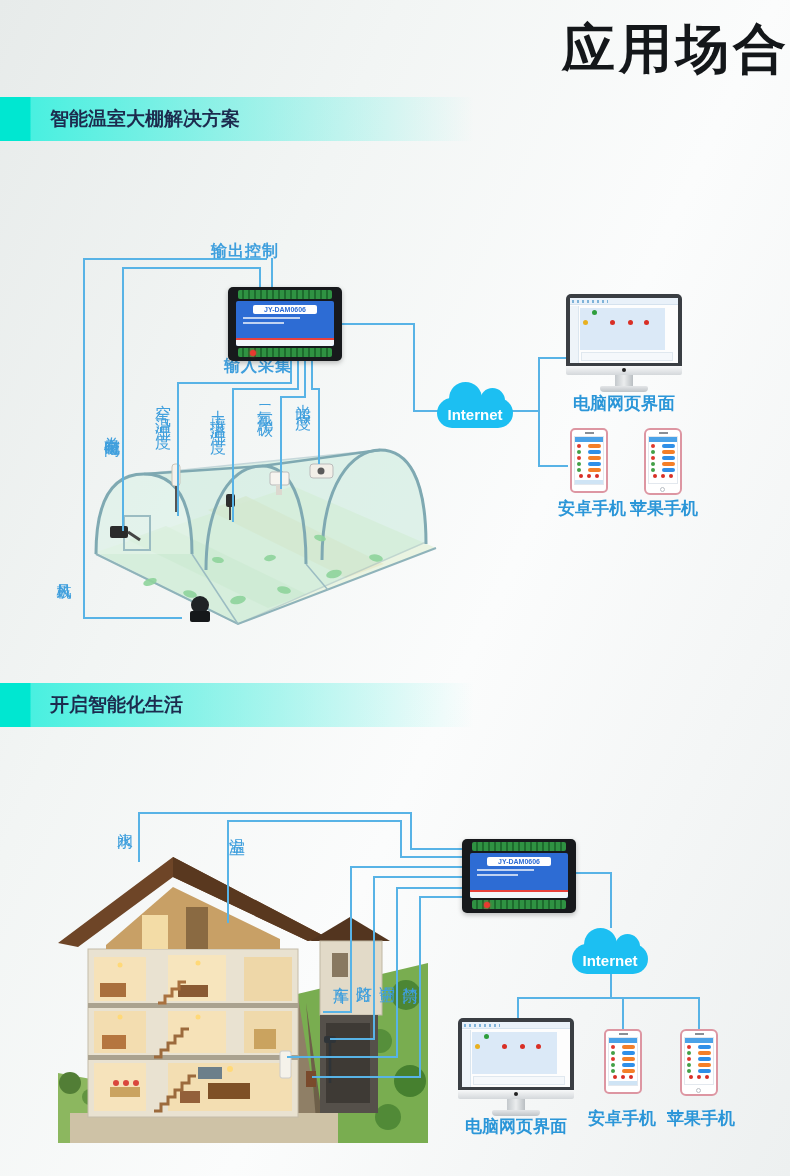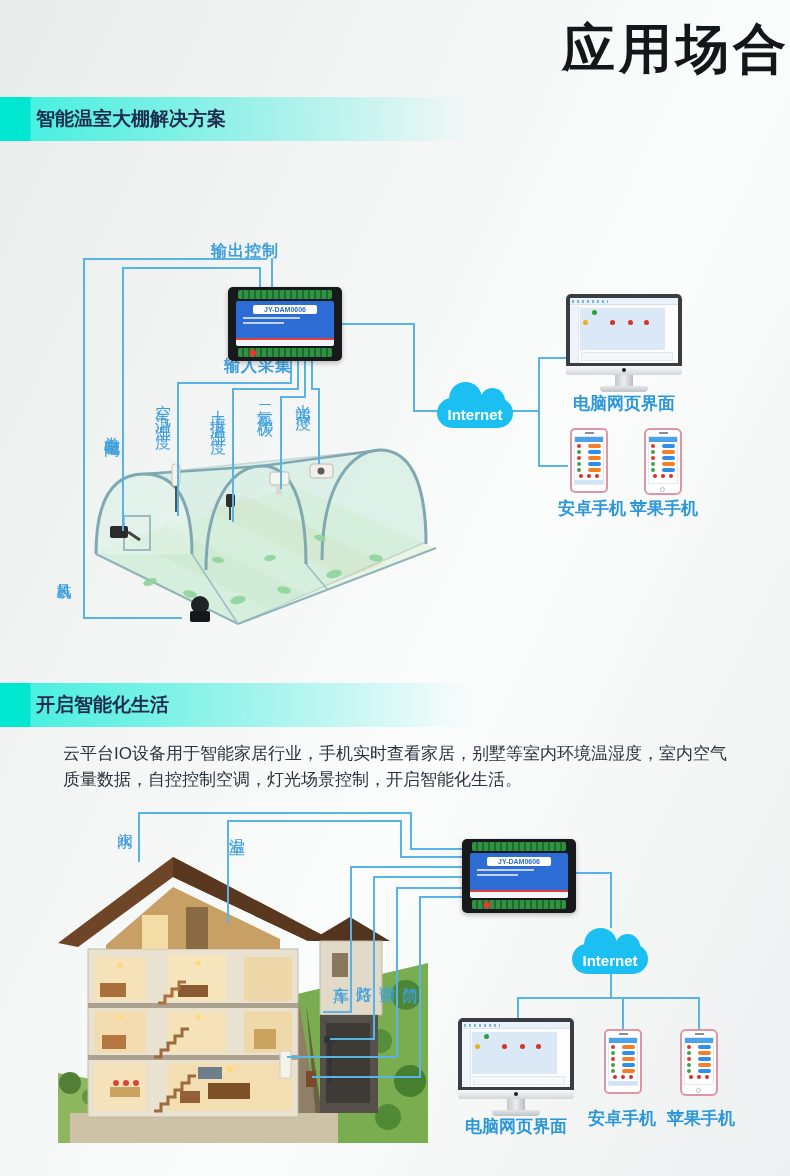--- a/index.html
+++ b/index.html
@@ -7,21 +7,21 @@
   --label:#3f9fdd; --line:#58b3e6; --cloud:#1cbff2; --caption:#2b96d8; --panel:#2d6cd4;
 }
 *{margin:0;padding:0;box-sizing:border-box;}
 body{width:790px;font-family:"Liberation Sans","DejaVu Sans",sans-serif;}
 .page{position:relative;width:790px;height:1176px;overflow:hidden;
   background:linear-gradient(115deg,#e7ebea 0%,#f2f5f4 30%,#fbfcfc 58%,#edf0f0 100%);}
 .title{position:absolute;top:14px;left:0;width:100%;text-align:right;
   font-size:53px;font-weight:bold;color:#14171a;letter-spacing:4px;}
 .secbar{position:absolute;left:0;width:100%;height:44px;
   background:linear-gradient(90deg,var(--teal) 0,var(--teal) 30px,var(--teal2) 31px,rgba(230,250,248,0) 60%);}
-.secbar span{display:block;padding-left:36px;line-height:44px;font-size:19px;font-weight:bold;color:var(--heading);}
+.secbar span{display:block;padding-left:50px;line-height:44px;font-size:19px;font-weight:bold;color:var(--heading);}
 .desc{position:absolute;left:63px;width:672px;font-size:17px;line-height:26px;color:var(--text);}
 .diagram{position:absolute;left:0;width:706px;}
 
 .ln{position:absolute;background:var(--line);z-index:2;}
 .ln.h{height:2px;}
 .ln.v{width:2px;}
 
 .hlab{position:absolute;z-index:3;font-size:16px;font-weight:bold;color:var(--label);letter-spacing:1px;white-space:nowrap;}
 .vlab{position:absolute;z-index:3;writing-mode:vertical-rl;text-orientation:upright;
   font-size:16px;color:var(--label);line-height:17px;white-space:nowrap;}
@@ -278,21 +278,20 @@
       </div>
       <div class="ph-home"></div>
     </div>
     <div class="cap" style="left:556px;top:257px;width:72px;">安卓手机</div>
     <div class="cap" style="left:628px;top:257px;width:72px;">苹果手机</div>
   </div>
 
   <div class="secbar" style="top:683px;">
     <span>开启智能化生活</span>
   </div>
-  <p class="desc" style="top:741px;">云平台IO设备用于智能家居行业，手机实时查看家居，别墅等室内环境温湿度，室内空气质量数据，自控控制空调，灯光场景控制，开启智能化生活。</p>
 
   <div class="diagram" style="top:800px;height:376px;">
 
     <div class="ln h" style="left:138px;top:12px;width:273px;"></div>
     <div class="ln v" style="left:138px;top:12px;height:50px;"></div>
     <div class="ln v" style="left:410px;top:12px;height:38px;"></div>
     <div class="ln h" style="left:410px;top:48px;width:54px;"></div>
     <div class="ln v" style="left:227px;top:20px;height:103px;"></div>
     <div class="ln h" style="left:227px;top:20px;width:174px;"></div>
     <div class="ln v" style="left:400px;top:20px;height:38px;"></div>

